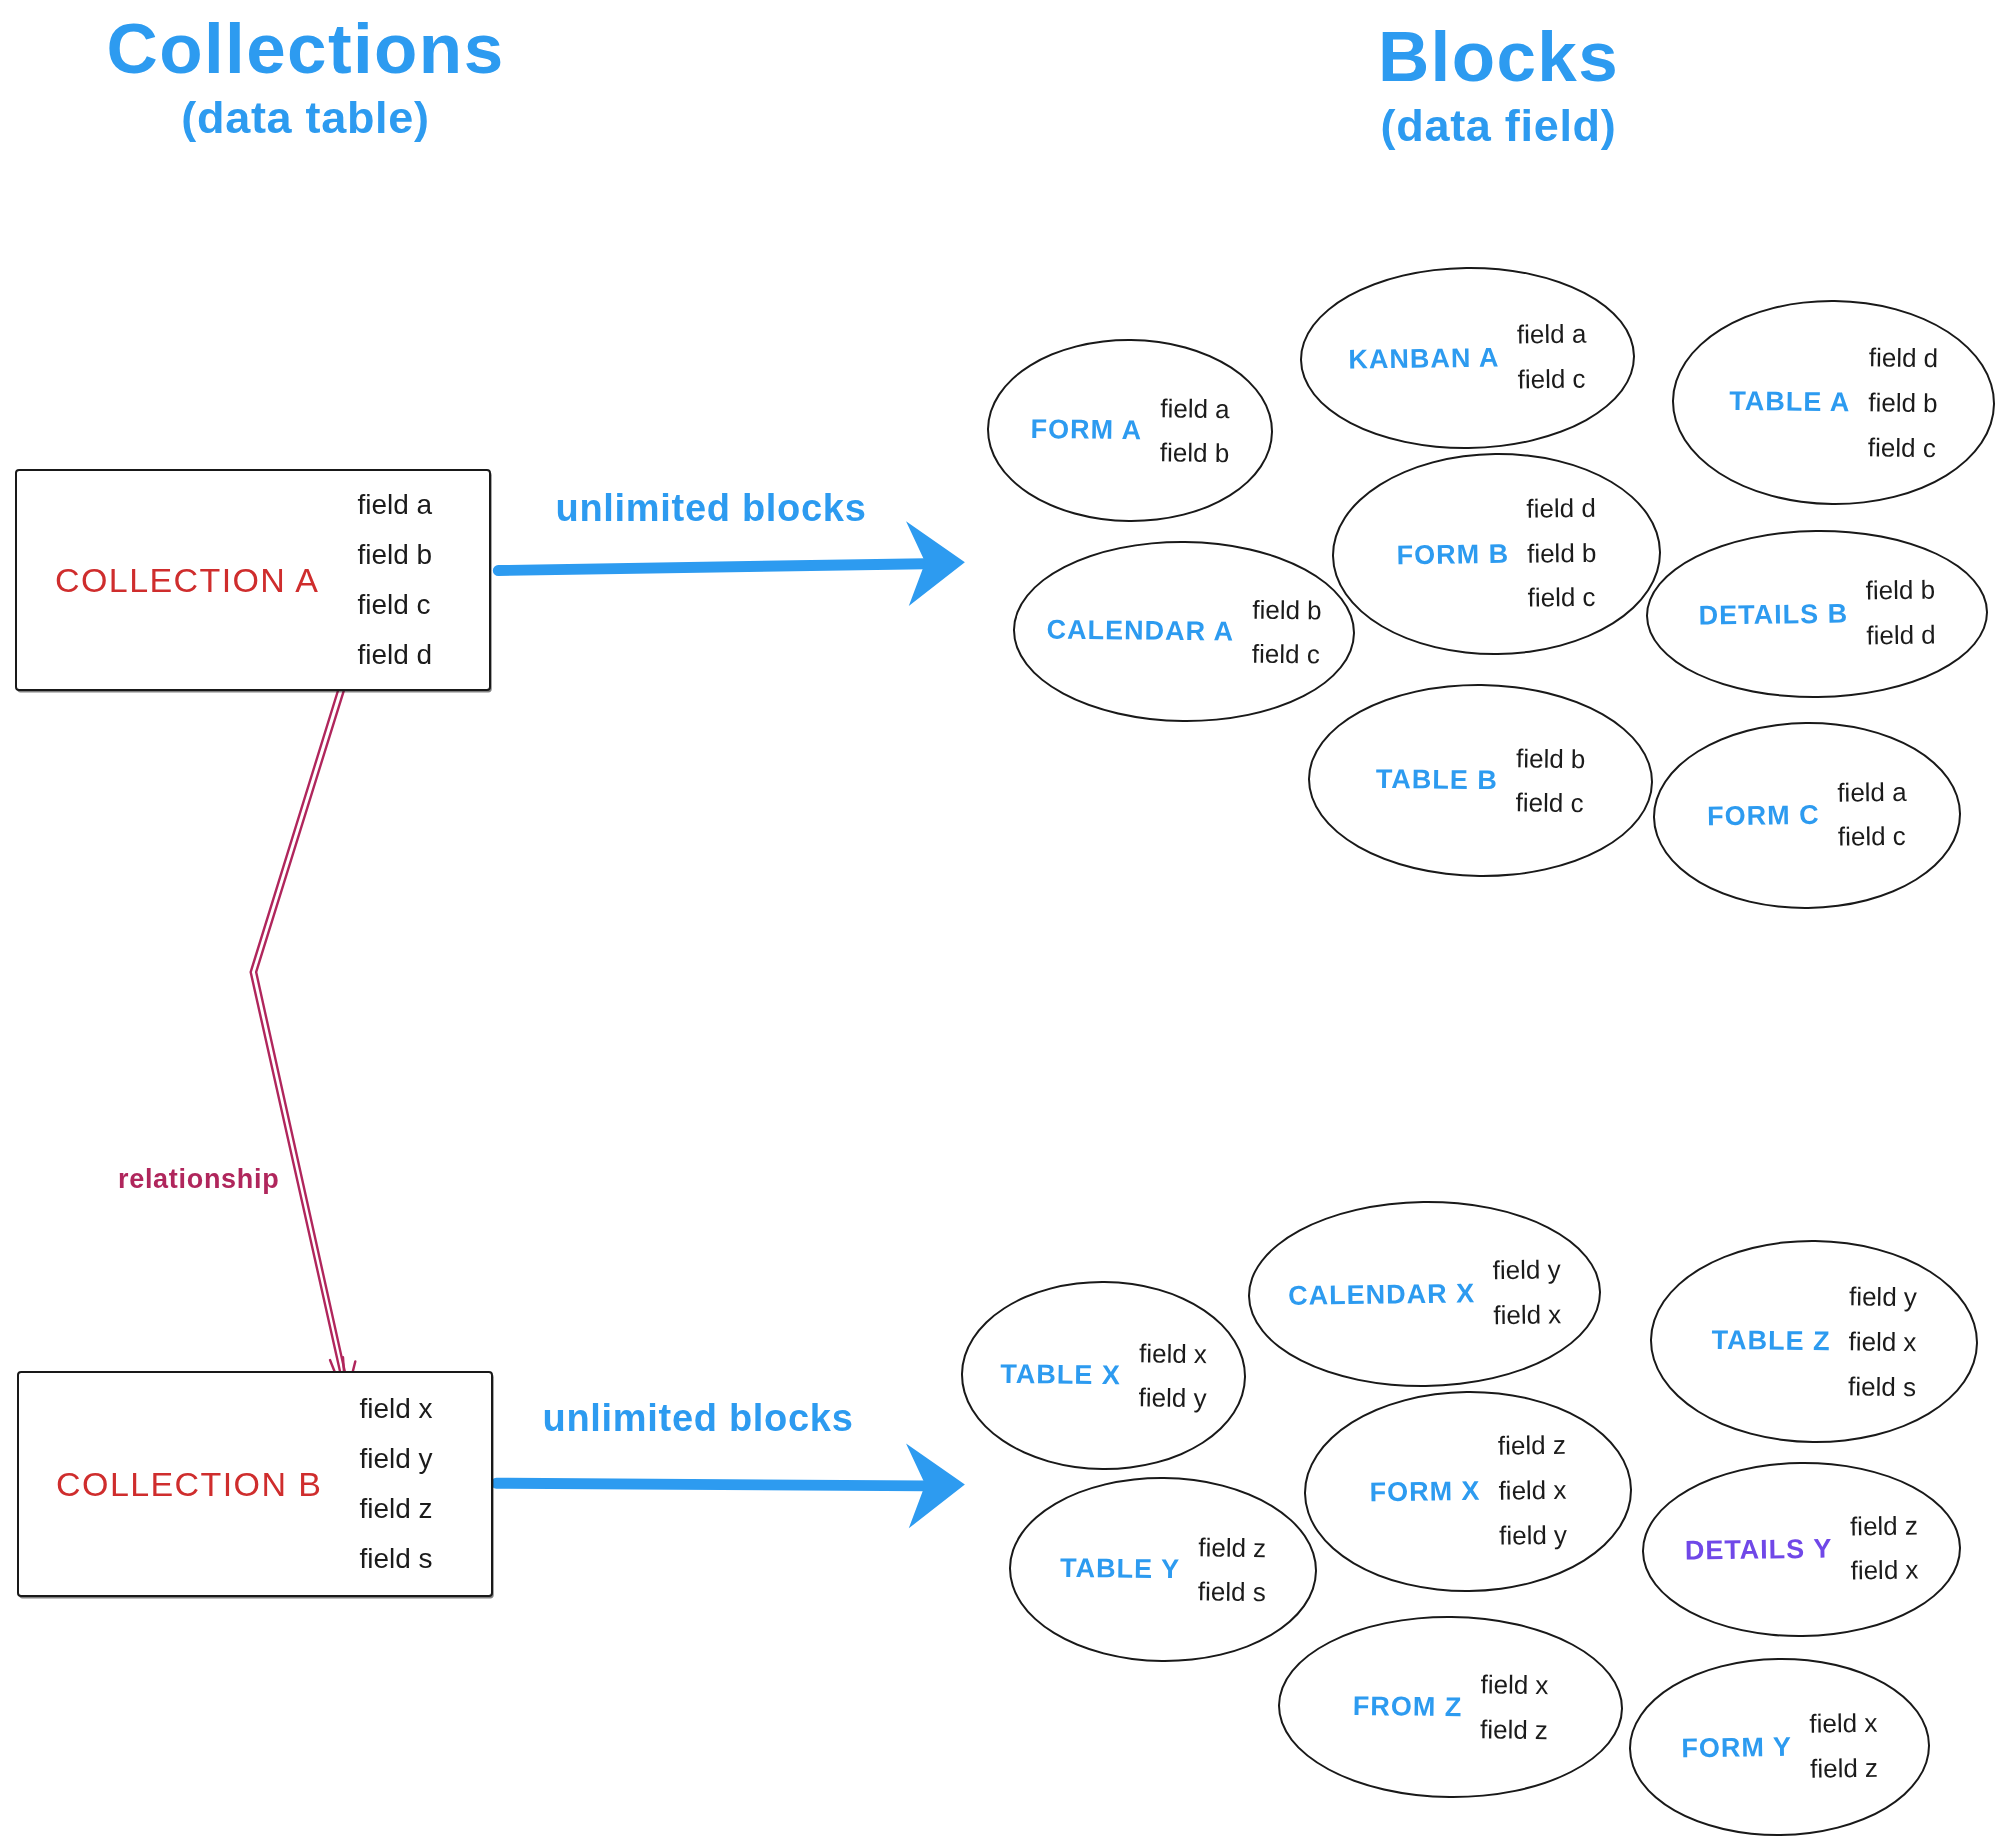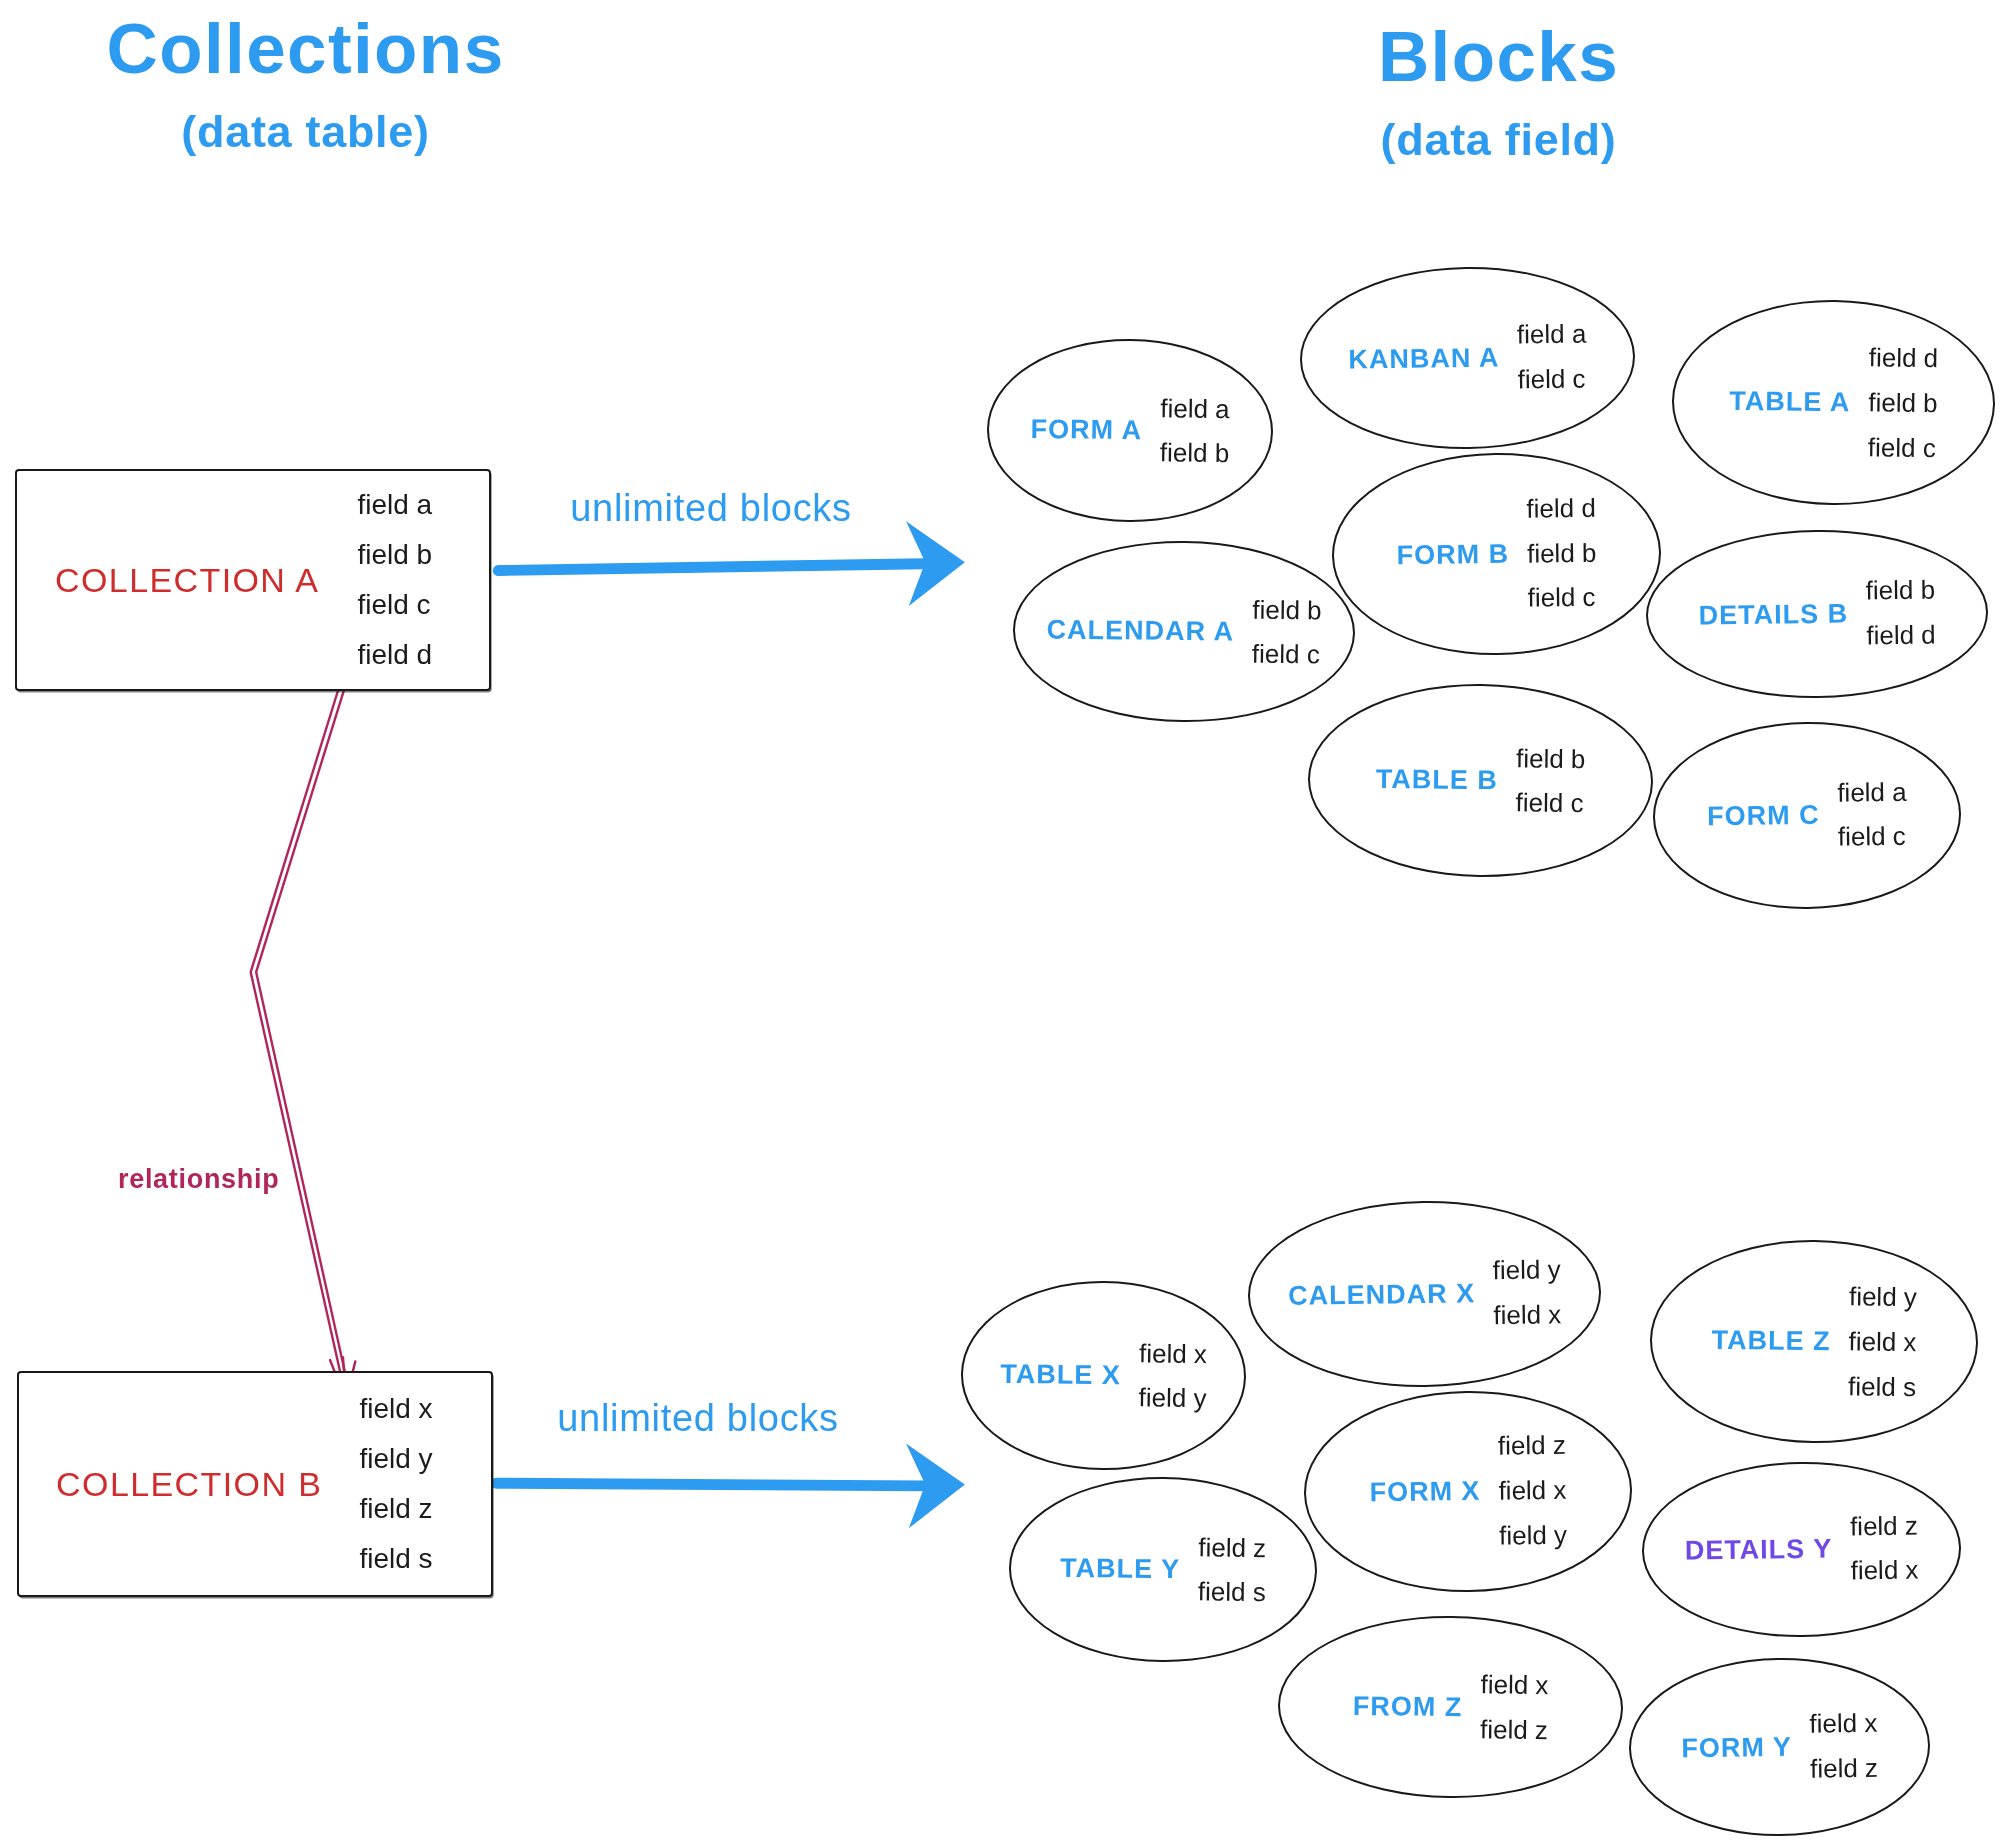--- a/index.html
+++ b/index.html
@@ -6,21 +6,21 @@
     --blue:#2d9bf0; --red:#cf2d2d; --crimson:#b0265c; --purple:#7048e8; --ink:#191919;
   }
   html,body{margin:0;padding:0;background:#ffffff;}
   .canvas{
     position:relative; width:2005px; height:1843px; overflow:hidden;
     font-family:"Liberation Sans", sans-serif; color:var(--ink); background:#ffffff;
   }
   
   .col-title{position:absolute;text-align:center;}
   .t1{font-size:71px;font-weight:700;color:var(--blue);letter-spacing:1.4px;}
-  .t2{font-size:45px;font-weight:600;color:var(--blue);margin-top:17px;letter-spacing:0.7px;}
+  .t2{font-size:45px;font-weight:600;color:var(--blue);margin-top:3px;letter-spacing:0.7px;}
   
   .collection{
     position:absolute; border:2.7px solid var(--ink); border-radius:4.1px; background:#fff;
     display:flex; flex-direction:row; align-items:center;
     box-shadow:1.4px 2.1px 0 -0.7px rgba(25,25,25,.55);
   }
   .cname{flex:1 1 auto; text-align:center; font-size:34px; font-weight:400;
          color:var(--red); letter-spacing:1.4px; white-space:nowrap;}
   .cfields{width:122px; flex:0 0 auto; display:flex; flex-direction:column; gap:18px; padding-right:9.6px;}
   .cfields span{font-size:28px; color:#1b1b1b; white-space:nowrap;}
@@ -31,21 +31,21 @@
     box-sizing:border-box;
   }
   .block:nth-of-type(odd){transform:rotate(-0.7deg);}
   .block:nth-of-type(even){transform:rotate(0.6deg);}
   .blabel{font-size:27px; font-weight:600; letter-spacing:1px; color:var(--blue); white-space:nowrap;}
   .block.purple .blabel{color:var(--purple);}
   .bfields{display:flex; flex-direction:column; gap:13.7px;}
   .bfields span{font-size:26px; color:#1b1b1b; white-space:nowrap;}
   .bfields span:empty{display:none;}
   
-  .arrow-label{position:absolute; text-align:center; font-size:38px; font-weight:400;
+  .arrow-label{position:absolute; text-align:center; font-size:38px; font-weight:700;
                color:var(--blue); letter-spacing:0.7px; white-space:nowrap;}
   .rel-label{position:absolute; font-size:27px; font-weight:600; color:var(--crimson); letter-spacing:0.7px;margin-top:46px;}
   
   svg.layer{position:absolute; left:0; top:0; pointer-events:none;}
 </style>
 </head>
 <body>
 
 <div class="canvas">
 

